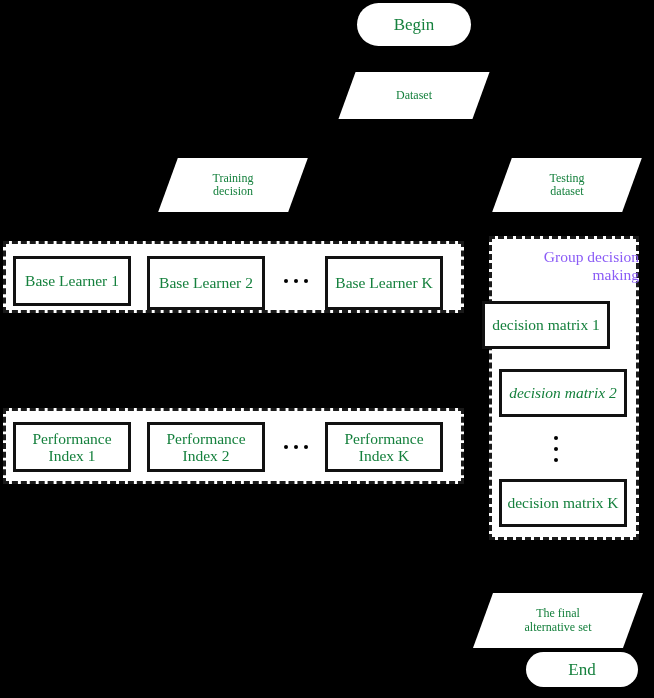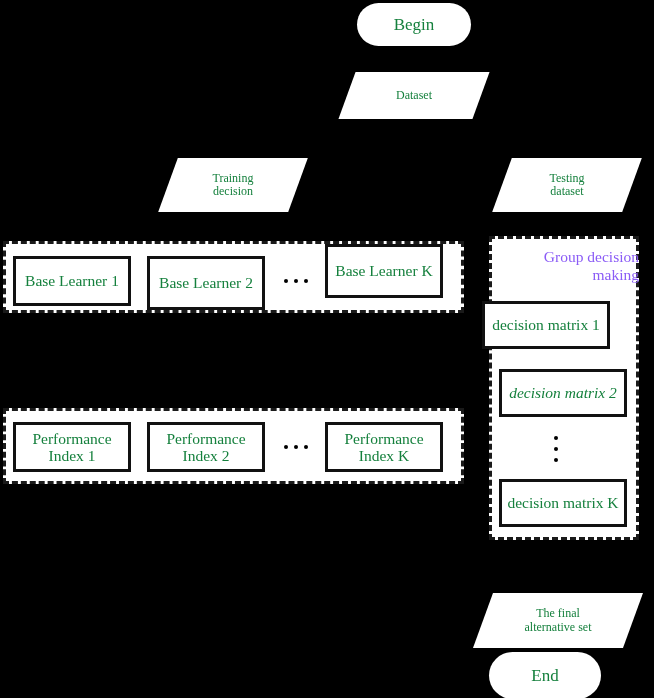--- a/index.html
+++ b/index.html
@@ -147,21 +147,21 @@
   <div class="proc-box" style="left:147px; top:256px; width:118px; height:54px;">
     <span class="node-label">Base Learner 2</span>
   </div>
 
   <div class="dots-h" style="left:284px; top:278px; width:24px; height:5px;">
     <span class="dot"></span>
     <span class="dot"></span>
     <span class="dot"></span>
   </div>
 
-  <div class="proc-box" style="left:325px; top:244px; width:118px; height:54px;">
+  <div class="proc-box" style="left:325px; top:256px; width:118px; height:54px;">
     <span class="node-label">Base Learner K</span>
   </div>
 
   <div class="dashed-group" style="left:489px; top:236px; width:150px; height:304px;"></div>
 
   <div class="panel-caption" style="left:489px; top:248px; width:150px;">Group decision
 making</div>
 
   <div class="proc-box" style="left:482px; top:301px; width:128px; height:48px;">
     <span class="node-label">decision matrix 1</span>
@@ -203,17 +203,17 @@
     <span class="node-label">Performance
 Index K</span>
   </div>
 
   <div class="parallelogram" style="left:483px; top:573px; width:150px; height:55px;margin-top:20px;">
     <div class="skew-bg"></div>
     <span class="node-label">The final
 alternative set</span>
   </div>
 
-  <div class="terminator" style="left:489px; top:652px; width:112px; height:47px;">
+  <div class="terminator" style="left:526px; top:652px; width:112px; height:35px;">
     <span class="node-label">End</span>
   </div>
 
 </div>
 
 </body></html>

